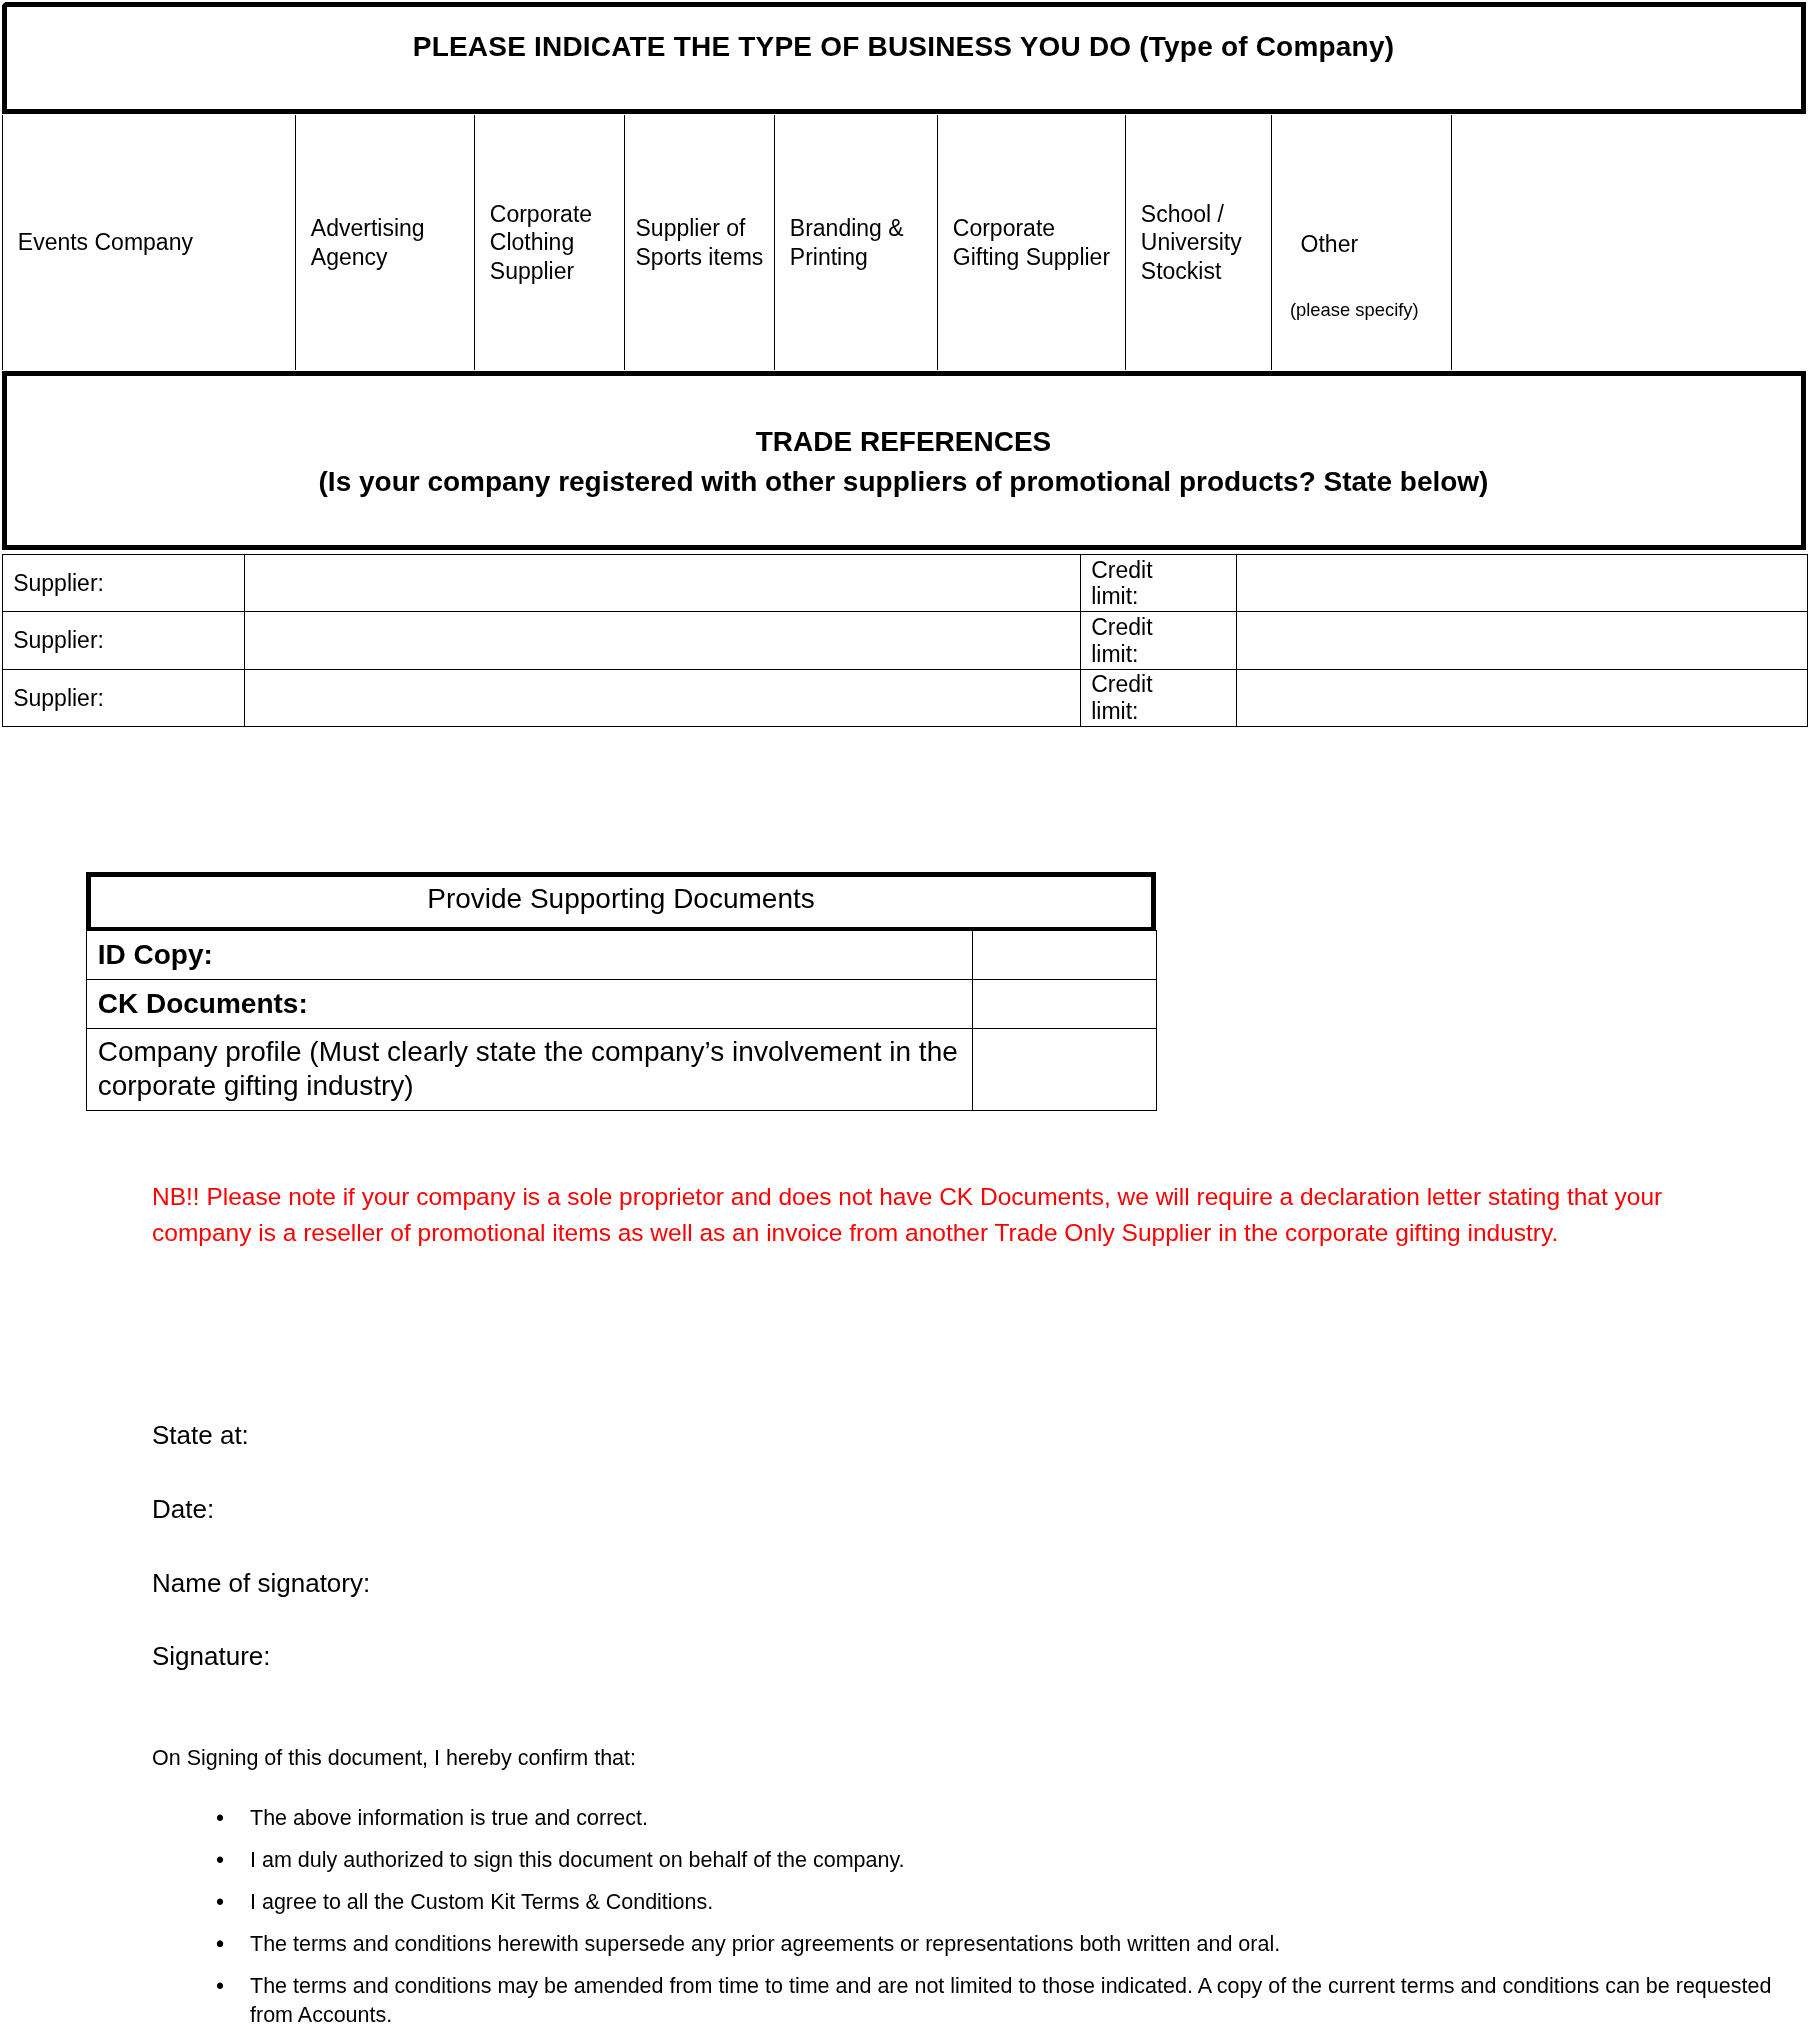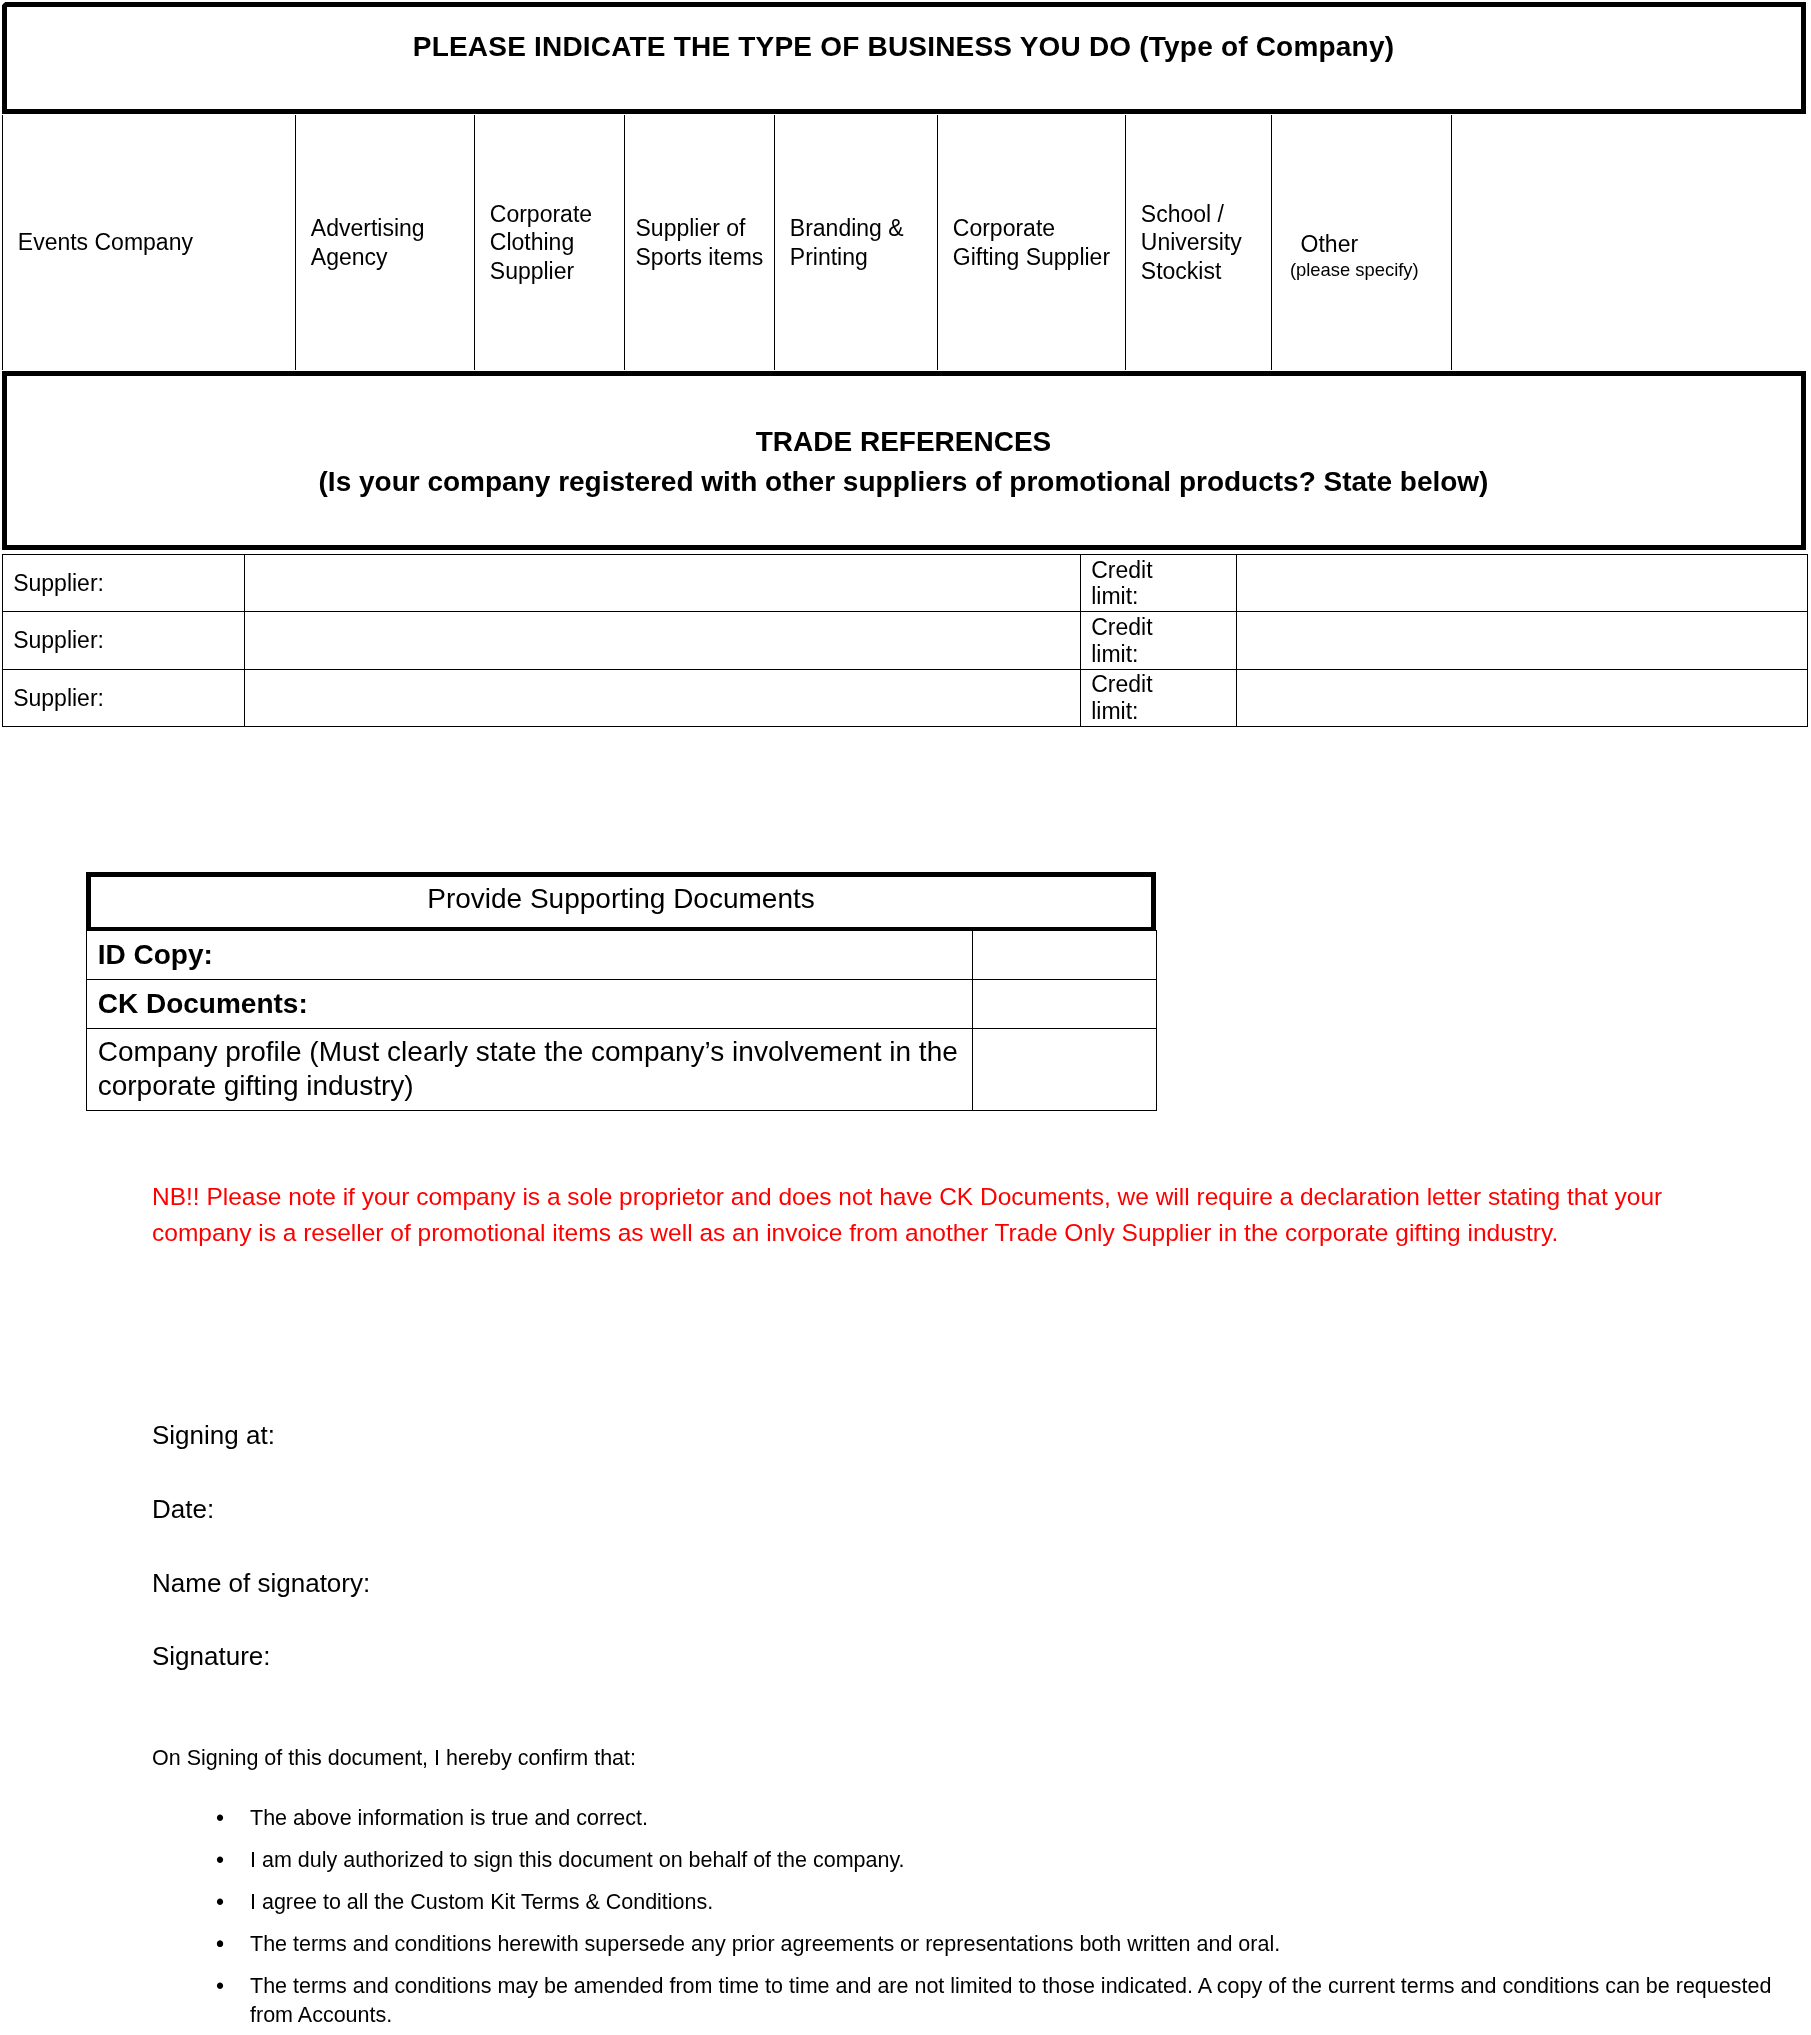--- a/index.html
+++ b/index.html
@@ -65,21 +65,21 @@
     align-items: center;
     padding-left: 15.3px;
     padding-right: 6.1px;
     font-size: 23px;
     line-height: 1.24;
     background: #ffffff;
   }
   .biz-cell:last-child { border-right: none; }
   .biz-cell.other { padding-left: 18.4px; display: block; padding-top: 115px; }
   .biz-cell .other-main { font-size: 23px; padding-left: 10.7px; }
-  .biz-cell .other-sub { font-size: 18.4px; line-height: 1.22; }
+  .biz-cell .other-sub { font-size: 18.4px; line-height: 1.22; margin-top: 40px; }
 
   
   .trade-box {
     position: absolute;
     left: 1.5px;
     top: 371px;
     width: 1804px;
     height: 179px;
     border: 5.4px solid #000000;
     box-sizing: border-box;
@@ -312,21 +312,21 @@
         </tr>
         <tr>
           <td class="docs-row-tall">Company profile (Must clearly state the company’s involvement in the corporate gifting industry)</td>
           <td class="docs-row-tall"></td>
         </tr>
       </tbody>
   </table>
 
   <div class="red-note" style="color: rgb(255, 0, 0);">NB!! Please note if your company is a sole proprietor and does not have CK Documents, we will require a declaration letter stating that your company is a reseller of promotional items  as well as an invoice from another Trade Only Supplier in the corporate gifting industry.</div>
 
-  <div class="sig-field sig-1">Signing at:</div>
+  <div class="sig-field sig-1">State at:</div>
   <div class="sig-field sig-2">Date:</div>
   <div class="sig-field sig-3">Name of signatory:</div>
   <div class="sig-field sig-4">Signature:</div>
 
   <div class="confirm-intro">On Signing of this document, I hereby confirm that:</div>
   <ul class="confirm-list" id="confirm-list">
       <li><span class="bullet">•</span><span>The above information is true and correct.</span></li>
       <li><span class="bullet">•</span><span>I am duly authorized to sign this document on behalf of the company.</span></li>
       <li><span class="bullet">•</span><span>I agree to all the Custom Kit Terms &amp; Conditions.</span></li>
       <li><span class="bullet">•</span></li>

